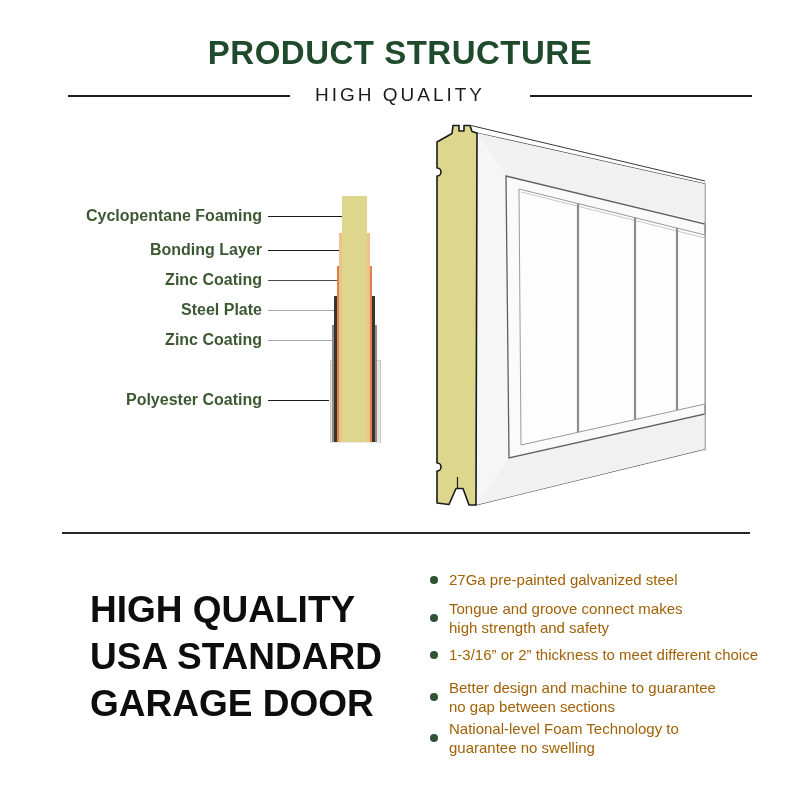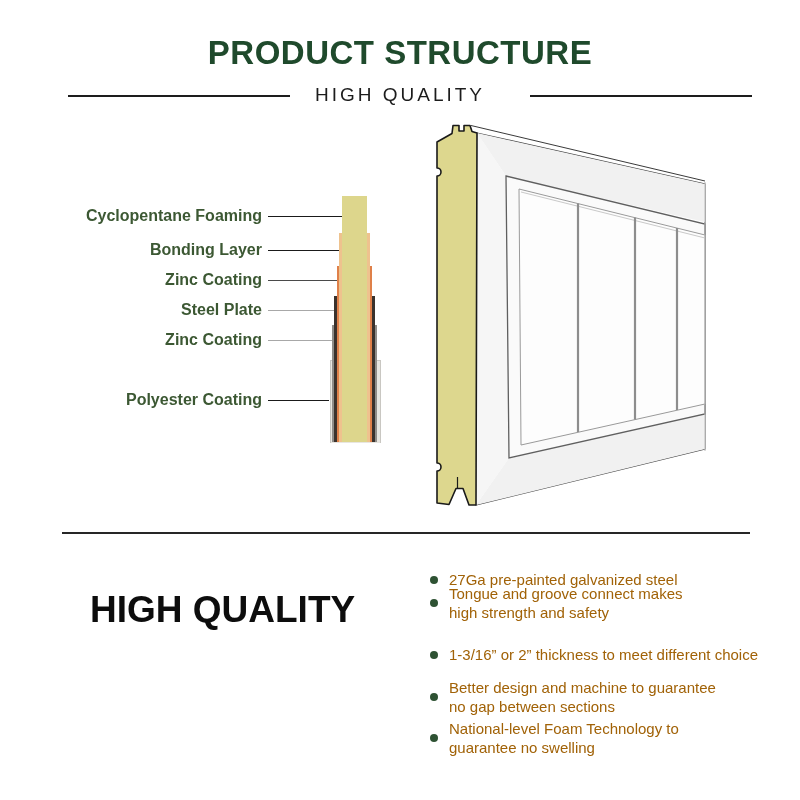--- a/index.html
+++ b/index.html
@@ -43,21 +43,21 @@
 
   
   .door-svg{position:absolute;left:425px;top:115px;}
 
   
   .big-heading{position:absolute;left:90px;top:586px;color:#0d0d0d;
     font-size:37px;line-height:47px;font-weight:800;letter-spacing:0;}
   .bullet-row{position:absolute;left:430px;display:flex;align-items:center;gap:11px;}
   .bullet-dot{width:8px;height:8px;border-radius:50%;flex:0 0 auto;}
   .bullet-text{font-size:15px;line-height:19px;color:#a16207;white-space:pre-line;width:320px;}
-  .b1{top:570px;}.b2{top:584px;align-items:center;}.b3{top:645px;}.b4{top:678px;}.b5{top:719px;}
+  .b1{top:570px;}.b2{top:599px;align-items:center;}.b3{top:645px;}.b4{top:678px;}.b5{top:719px;}
 </style>
 </head>
 <body>
 
 <div class="page-title">PRODUCT STRUCTURE</div>
 <div class="page-subtitle">HIGH QUALITY</div>
 <div class="hline left"></div>
 <div class="hline right"></div>
 
 <div class="layer-label" style="top:207px">Cyclopentane Foaming</div>
@@ -113,20 +113,22 @@
            L 12,356 A 4,4 0 0 0 12,348
            L 12,61  A 4,4 0 0 0 12,53
            Z" fill="#ddd78e" stroke="#1a1a1a" stroke-width="1.6" stroke-linejoin="round"></path>
   <line x1="32.5" y1="373.5" x2="32.5" y2="362" stroke="#1a1a1a" stroke-width="1.2"></line>
 </svg>
 
 <div class="divider"></div>
 
 <div class="big-heading">
   <div>HIGH QUALITY</div>
+  <div>USA STANDARD</div>
+  <div>GARAGE DOOR</div>
 </div>
 
 <div class="bullet-row b1">
   <span class="bullet-dot" style="background-color: rgb(46, 82, 51);"></span>
   <span class="bullet-text">27Ga pre-painted galvanized steel</span>
 </div>
 <div class="bullet-row b2">
   <span class="bullet-dot" style="background-color: rgb(46, 82, 51);"></span>
   <span class="bullet-text">Tongue and groove connect makes
 high strength and safety</span>

